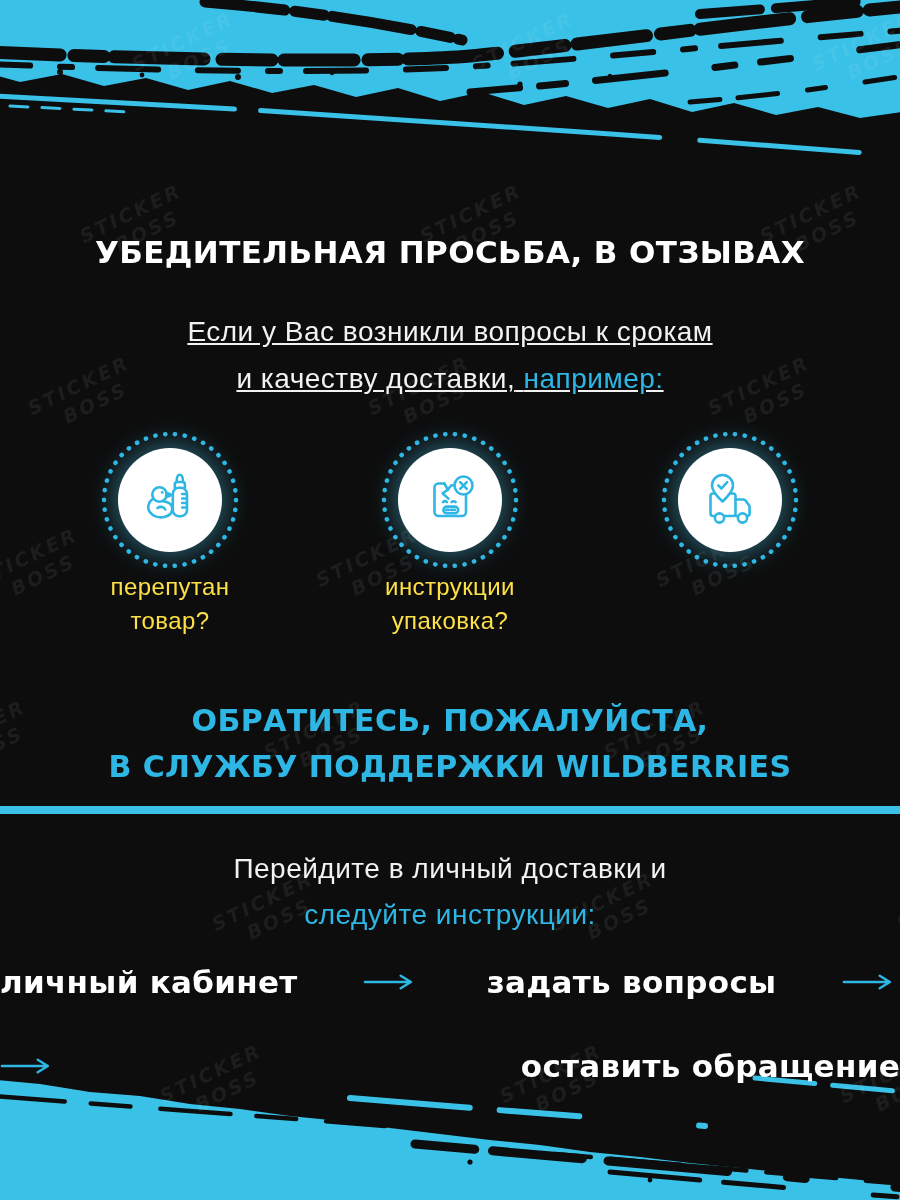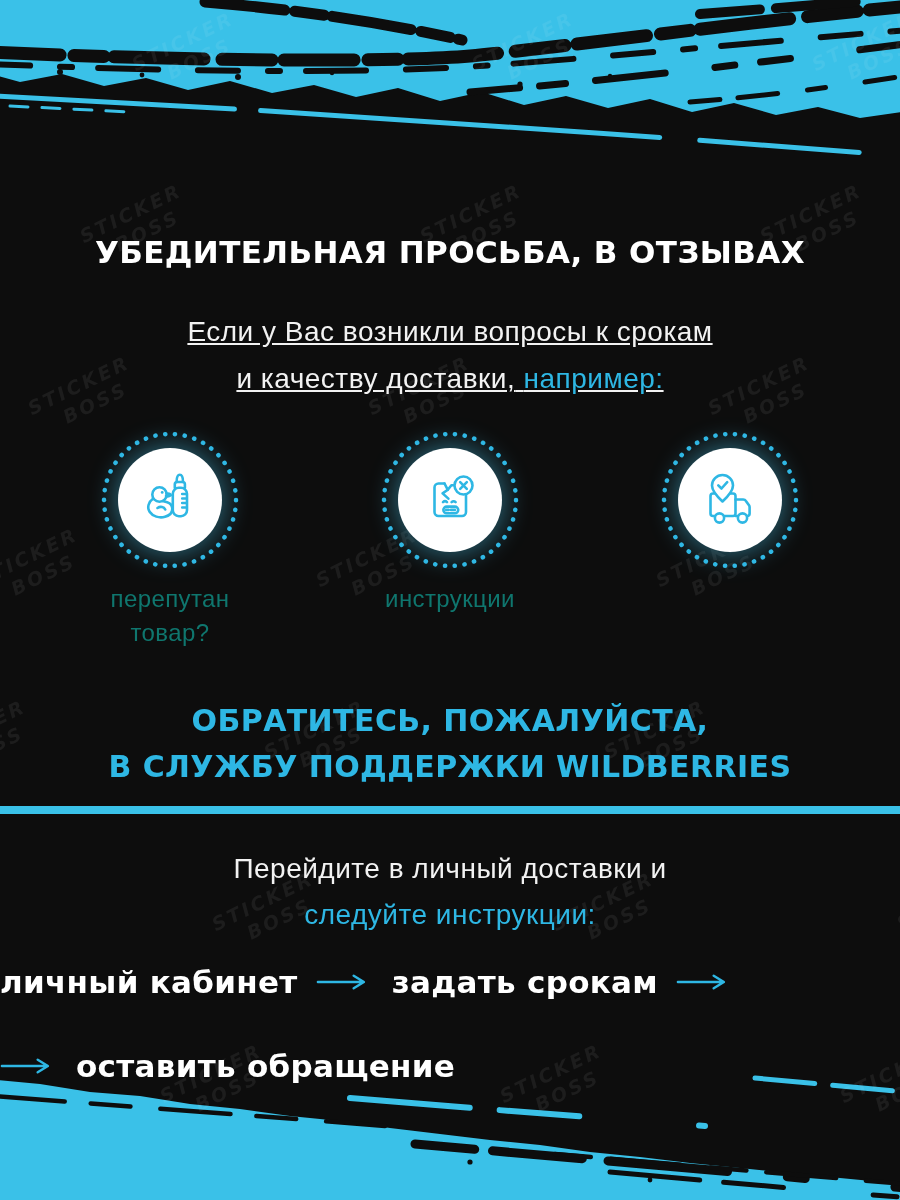--- a/index.html
+++ b/index.html
@@ -47,25 +47,25 @@
   .circle-wrap{position:relative;width:140px;height:140px;}
   .ring-svg{position:absolute;inset:0;}
   .disc{
     position:absolute;inset:18px;border-radius:50%;background:#fff;
     box-shadow:0 0 26px 4px rgba(70,200,240,.45);
   }
   .icon-svg{position:absolute;left:38px;top:38px;width:64px;height:64px;}
   .icon-line{stroke:var(--accent);fill:none;stroke-width:2.6;stroke-linecap:round;stroke-linejoin:round;}
   .icon-white{fill:#fff;}
   .icon-dotfill{fill:var(--accent);}
-  .card-label{margin-top:12px;font:400 24px/34px "Liberation Sans",sans-serif;letter-spacing:.4px;color:#0f766e;}
+  .card-label{margin-top:0;font:400 24px/34px "Liberation Sans",sans-serif;letter-spacing:.4px;color:#fde047;}
   .support{top:698px;font:700 30px/46px "DejaVu Sans",sans-serif;letter-spacing:.4px;color:var(--accent);}
   .divider{position:absolute;top:806px;left:0;width:100%;height:8px;background:var(--brush);z-index:3;}
   .instruction{top:846px;font:400 28px/46px "Liberation Sans",sans-serif;letter-spacing:.5px;color:#f2f2f2;}
-  .steps-row{position:absolute;left:0;width:100%;display:flex;justify-content:flex-start;align-items:center;gap:18px;z-index:3;}
+  .steps-row{position:absolute;left:0;width:100%;display:flex;justify-content:space-between;align-items:center;gap:18px;z-index:3;}
   .steps-row-1{top:960px;}
   .steps-row-2{top:1044px;}
   .step-label{font:700 31px/44px "DejaVu Sans",sans-serif;letter-spacing:.3px;color:#fff;}
   .arrow-svg{width:58px;height:20px;display:block;}
   .arrow-line{stroke:var(--accent);fill:none;stroke-width:2.6;stroke-linecap:round;stroke-linejoin:round;}
 </style>
 </head>
 <body>
 
 <div class="poster">
@@ -183,20 +183,21 @@
             <path class="icon-line" stroke-width="2.2" d="M25,34.2 C26.2,33 27.8,33 29,34.2"></path>
             <path class="icon-line" stroke-width="2.2" d="M33.6,34.2 C34.8,33 36.4,33 37.6,34.2"></path>
             <rect class="icon-line" x="25.4" y="38.6" width="14.8" height="6.6" rx="3.3"></rect>
             <path class="icon-line" stroke-width="2" d="M28.2,41.9 H30.6 M33,41.9 H36.8"></path>
             <circle class="icon-line icon-white" cx="45.5" cy="17.5" r="9"></circle>
             <path class="icon-line" stroke-width="2.8" d="M42.2,14.2 L48.8,20.8 M48.8,14.2 L42.2,20.8"></path>
           </svg>
         </div>
         <div class="card-label">
           <span style="display:block">инструкции</span>
+          <span style="display:block">упаковка?</span>
         </div>
       </div>
 
       <div class="card">
         <div class="circle-wrap">
           <svg class="ring-svg" viewBox="0 0 140 140">
             <circle cx="70" cy="70" r="66" fill="none" stroke="var(--accent)" stroke-width="4.5" stroke-linecap="round" pathLength="420" stroke-dasharray="0.2 9.8"></circle>
           </svg>
           <div class="disc"></div>
           <svg class="icon-svg" viewBox="0 0 64 64">
@@ -223,21 +224,21 @@
     <p class="abs instruction">
       <span style="display:block">Перейдите в личный доставки и</span>
       <span style="display:block" class="accent-text">следуйте инструкции:</span>
     </p>
 
     <div class="steps-row steps-row-1">
       <span class="step-label">личный кабинет</span>
       <svg class="arrow-svg" viewBox="0 0 60 20">
         <path class="arrow-line" d="M2,10 H48 M39,3.5 L49.5,10 L39,16.5"></path>
       </svg>
-      <span class="step-label">задать срокам</span>
+      <span class="step-label">задать вопросы</span>
       <svg class="arrow-svg" viewBox="0 0 60 20">
         <path class="arrow-line" d="M2,10 H48 M39,3.5 L49.5,10 L39,16.5"></path>
       </svg>
     </div>
 
     <div class="steps-row steps-row-2">
       <svg class="arrow-svg" viewBox="0 0 60 20">
         <path class="arrow-line" d="M2,10 H48 M39,3.5 L49.5,10 L39,16.5"></path>
       </svg>
       <span class="step-label">оставить обращение</span>

